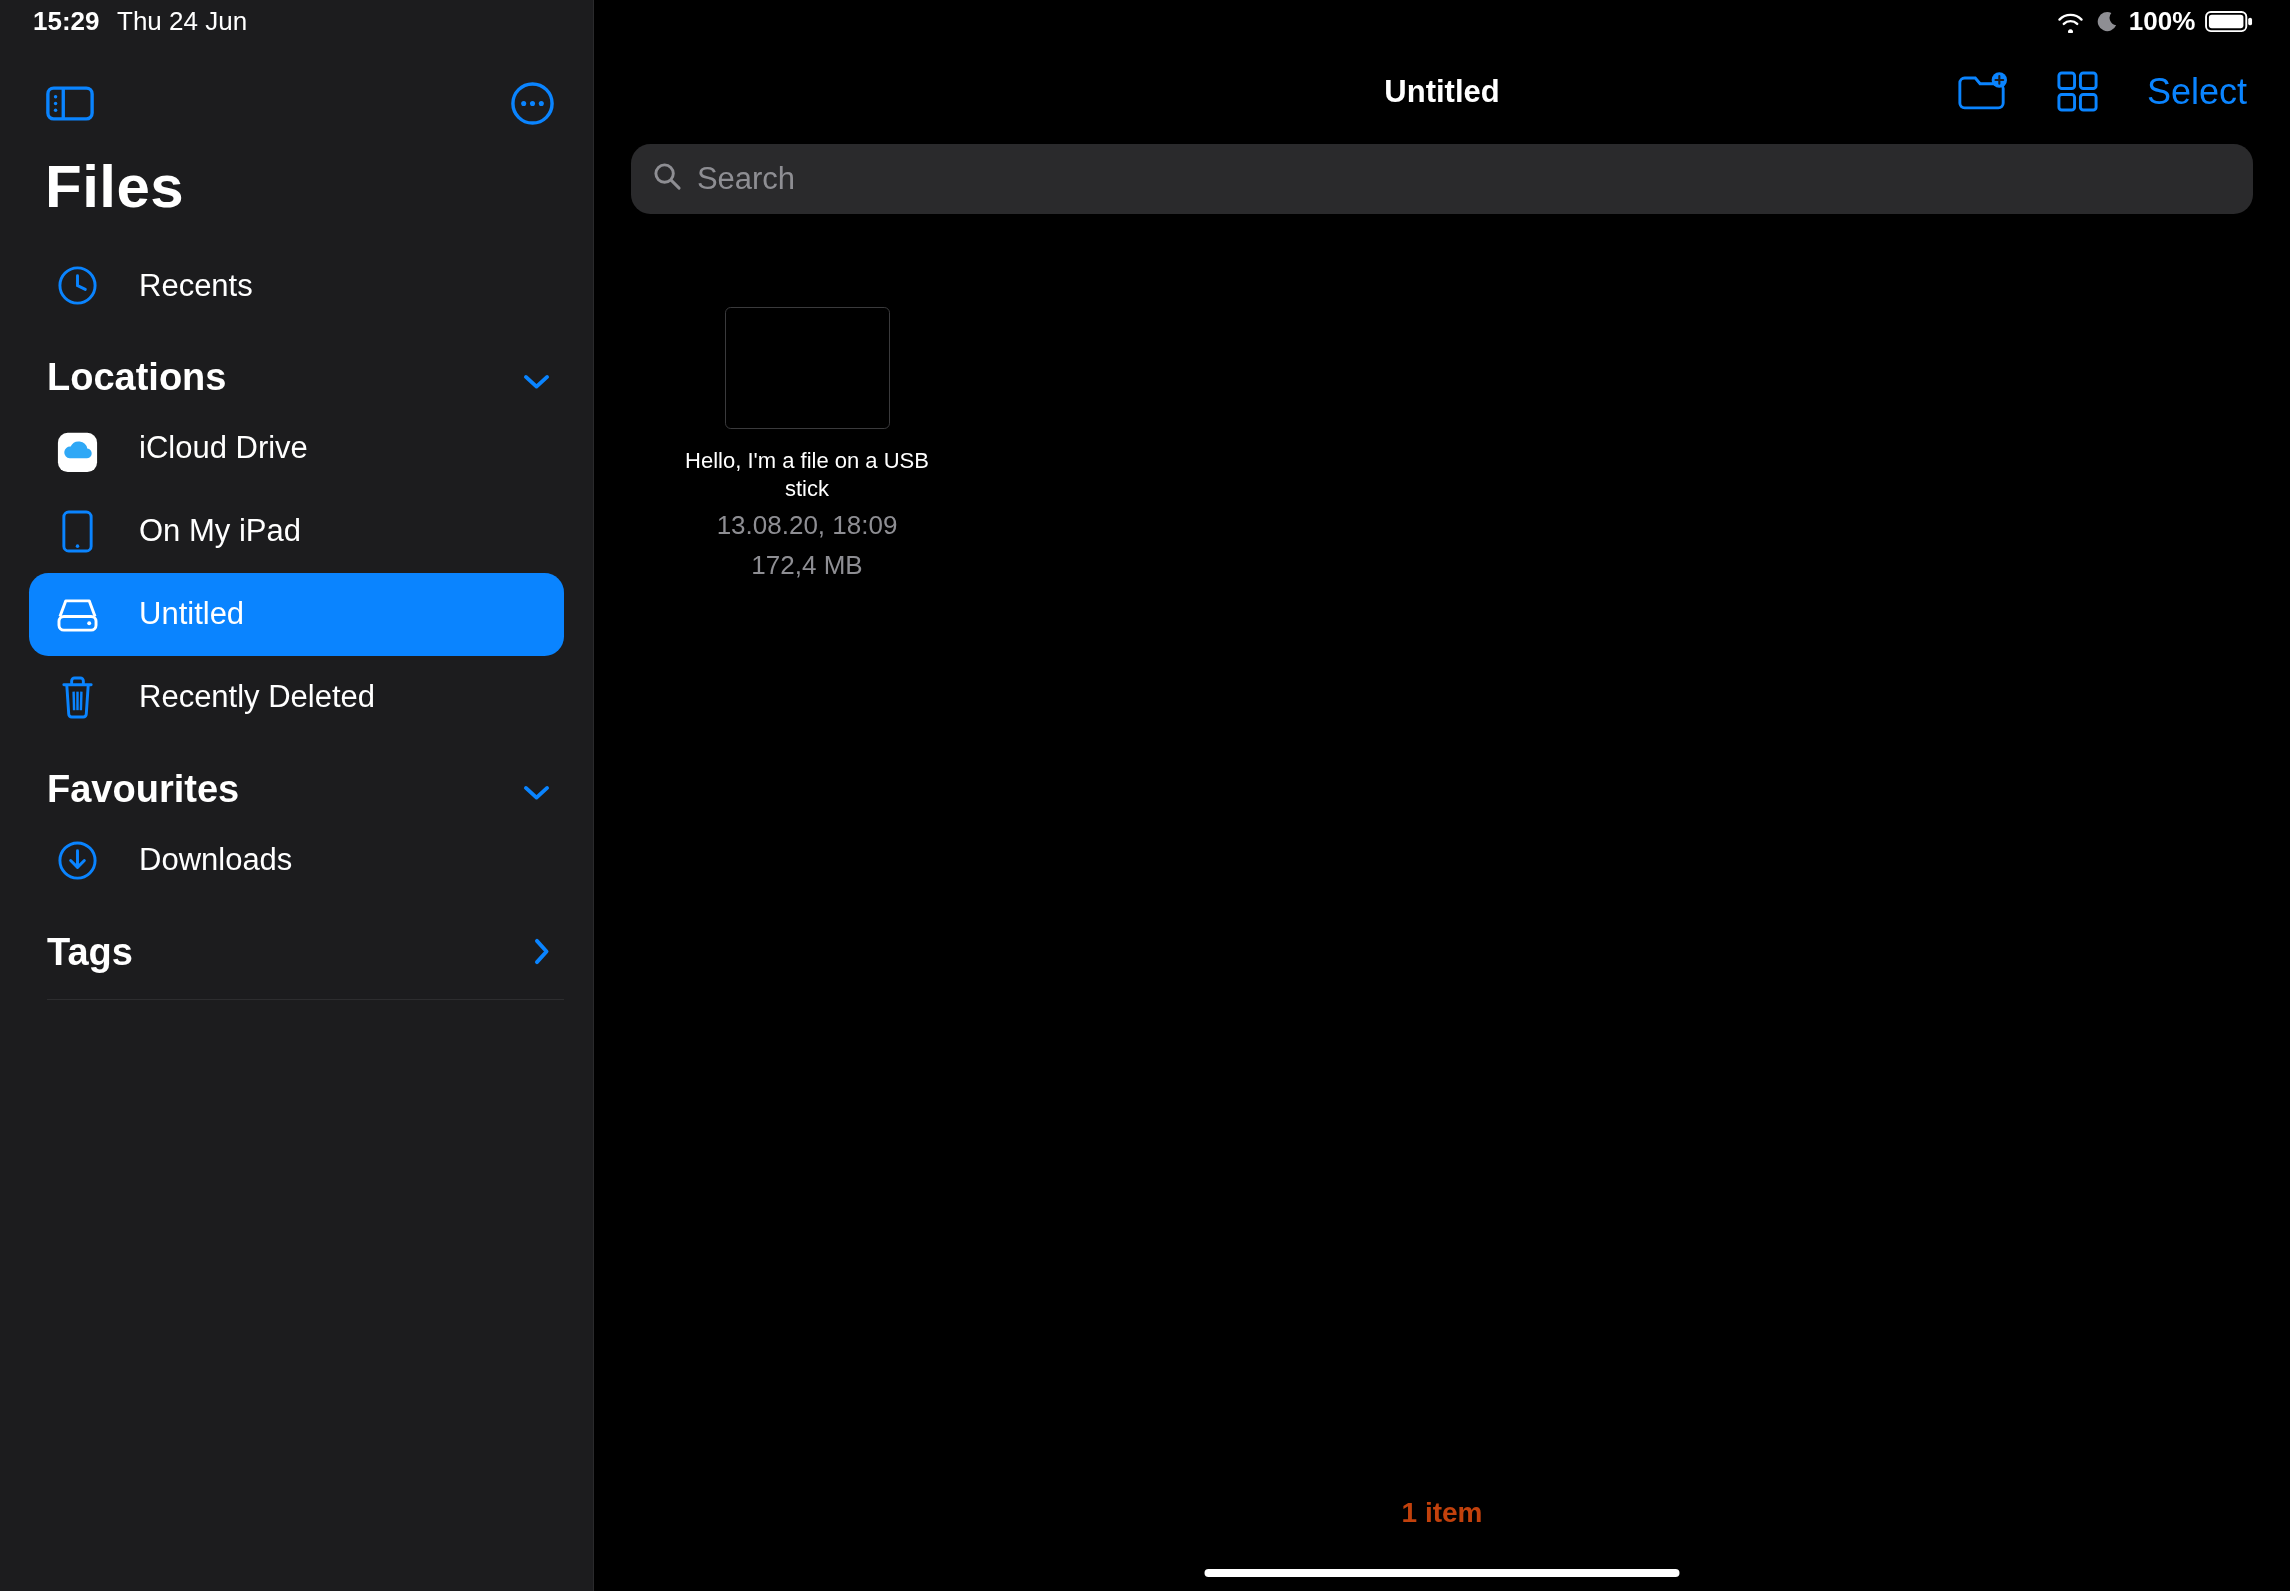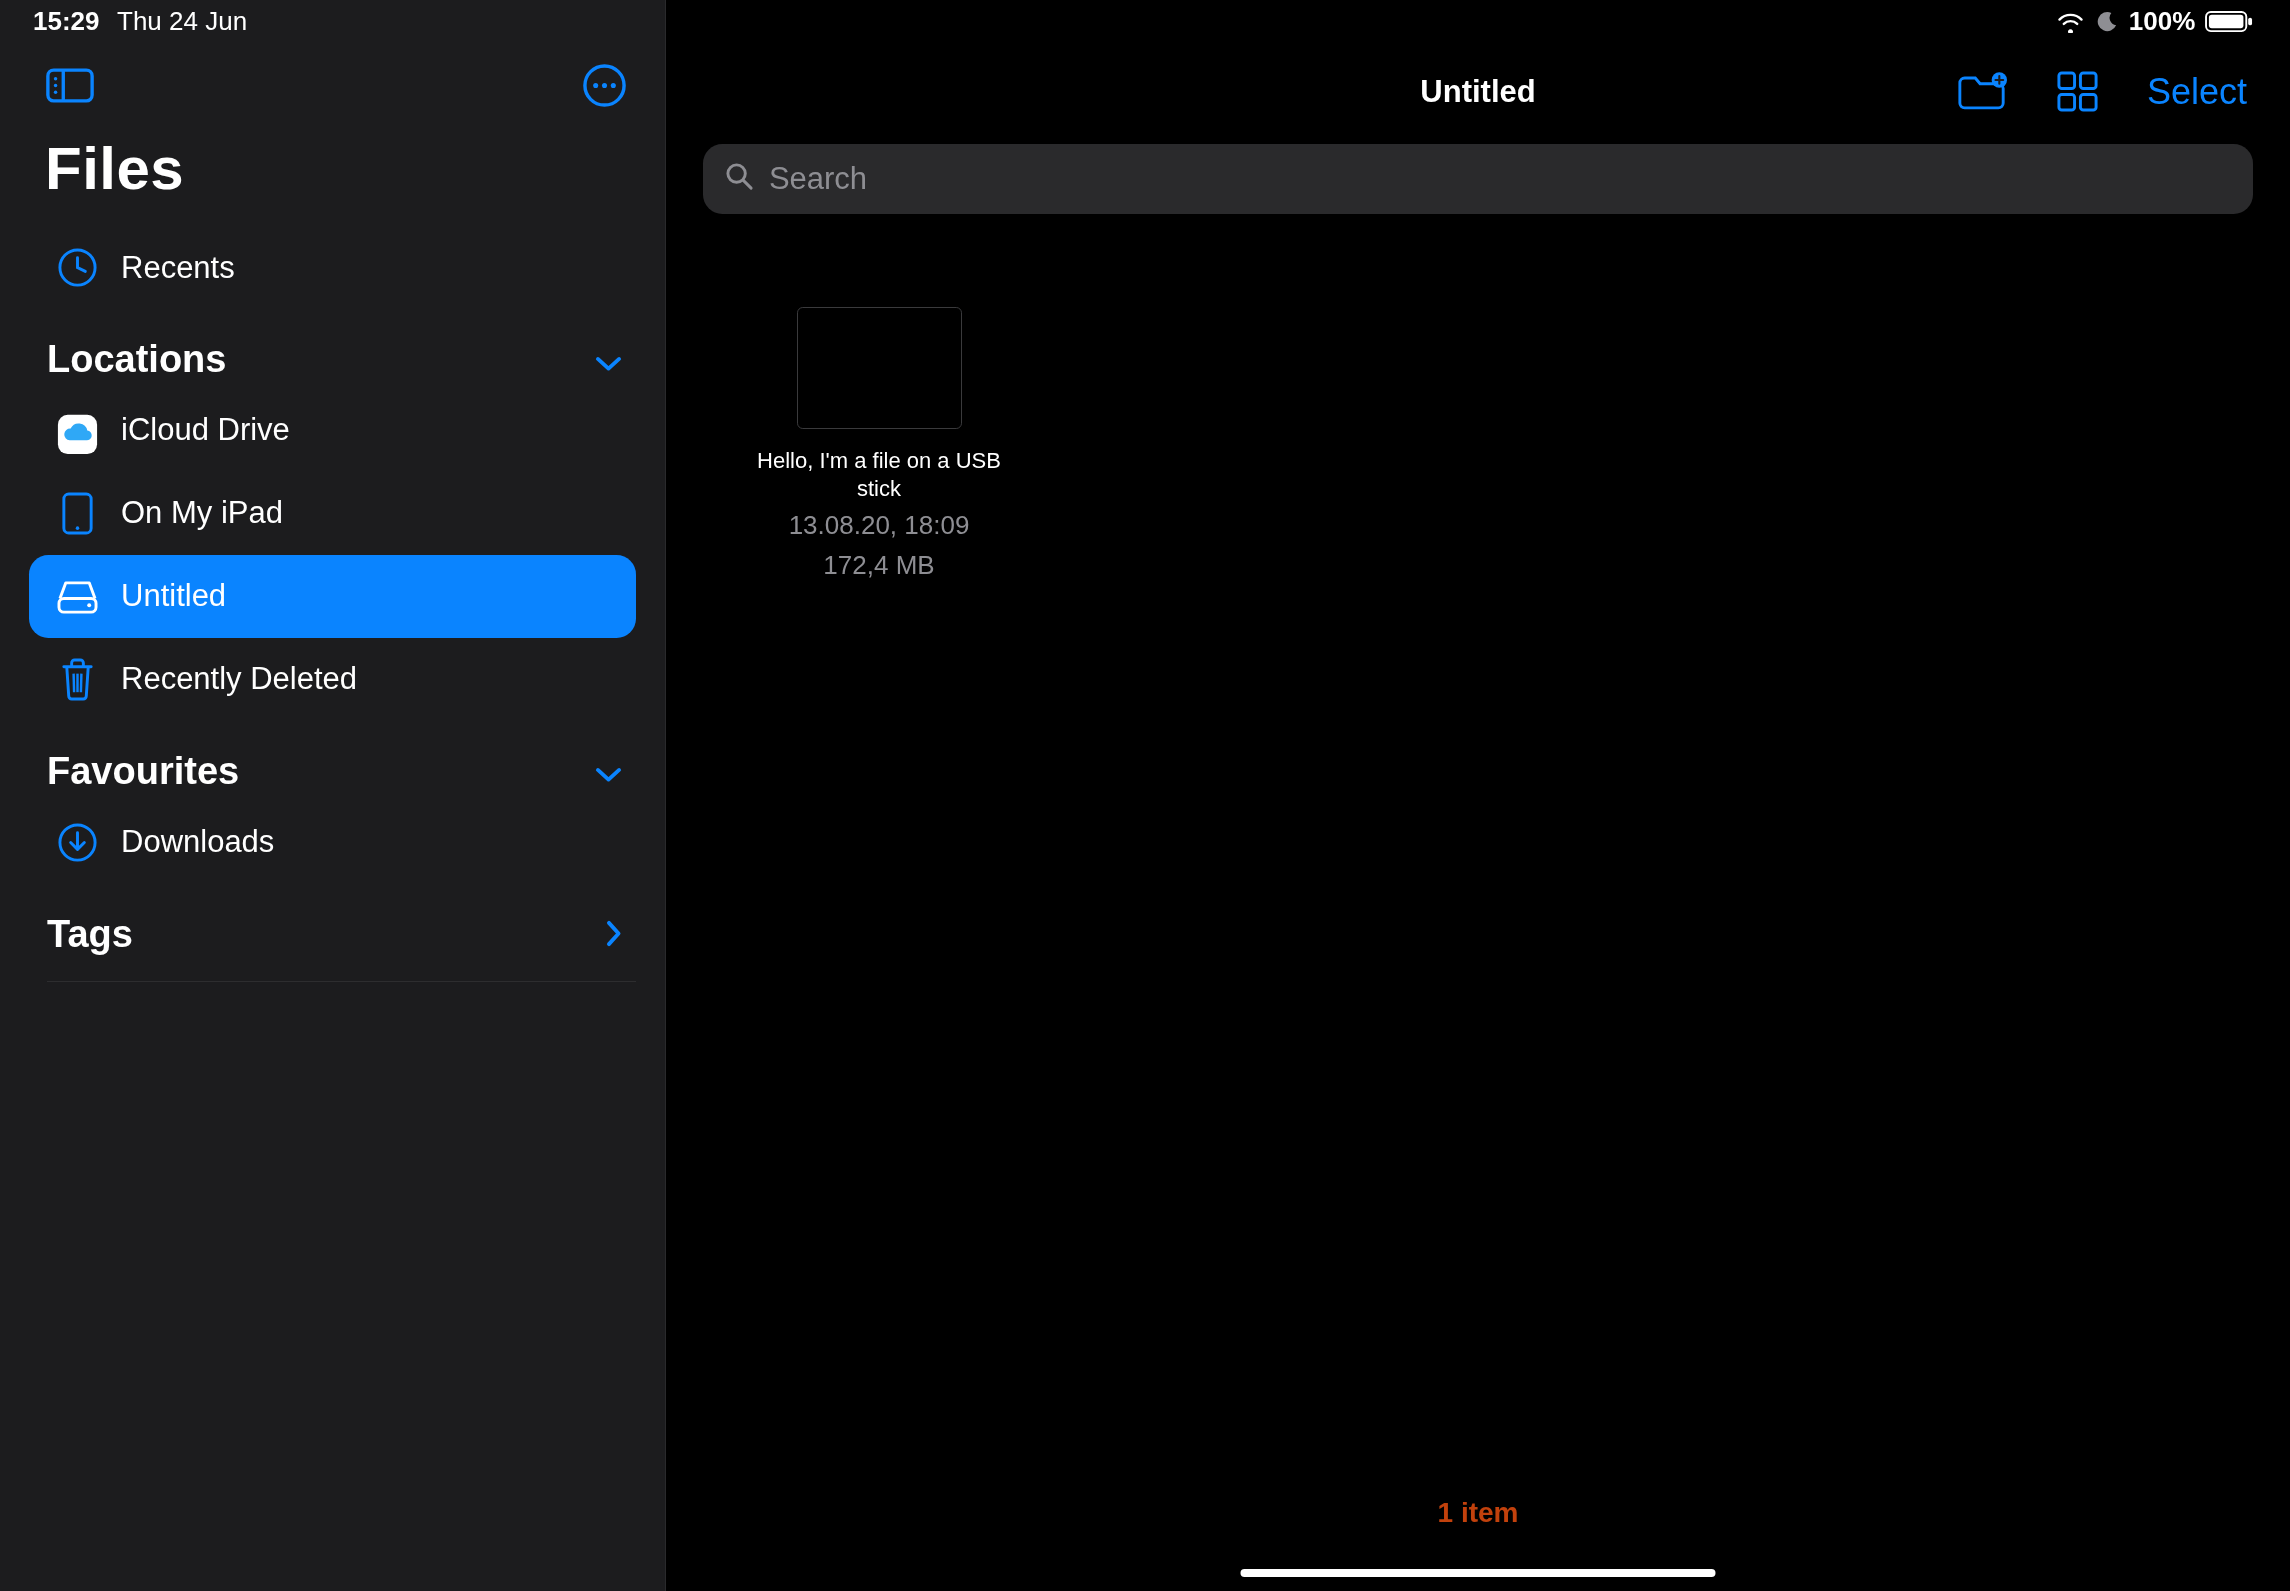--- a/index.html
+++ b/index.html
@@ -33,24 +33,24 @@
   .status-right { display: flex; align-items: center; gap: 9.7px; }
   .status-right svg { display:block; }
 
   
   .app {
     position:absolute;
     top:0; left:0; right:0; bottom:0;
     display:flex;
   }
   .sidebar {
-    width: 666px;
+    width: 594px;
     background:#1c1c1e;
     border-right: 1px solid #2a2a2c;
-    padding-top: 62px;
+    padding-top: 80px;
     display:flex;
     flex-direction:column;
   }
   .main {
     flex:1;
     background:#000;
     position:relative;
     display:flex;
     flex-direction:column;
   }
@@ -67,21 +67,21 @@
     font-size: 60px;
     font-weight: 700;
     padding: 9.7px 0 23px 45px;
     letter-spacing: 0.5px;
   }
 
   
   .sb-item {
     display:flex;
     align-items:center;
-    gap: 19px;
+    gap: 37px;
     height: 83px;
     padding: 0 19.4px 0 23px;
     margin: 0 29px;
     border-radius: 19.4px;
     font-size: 31px;
     font-weight: 400;
     color:#fff;
   }
   .sb-item.selected { background:#0a84ff; }
   .sb-item .ic { width: 50px; display:flex; justify-content:center; }

